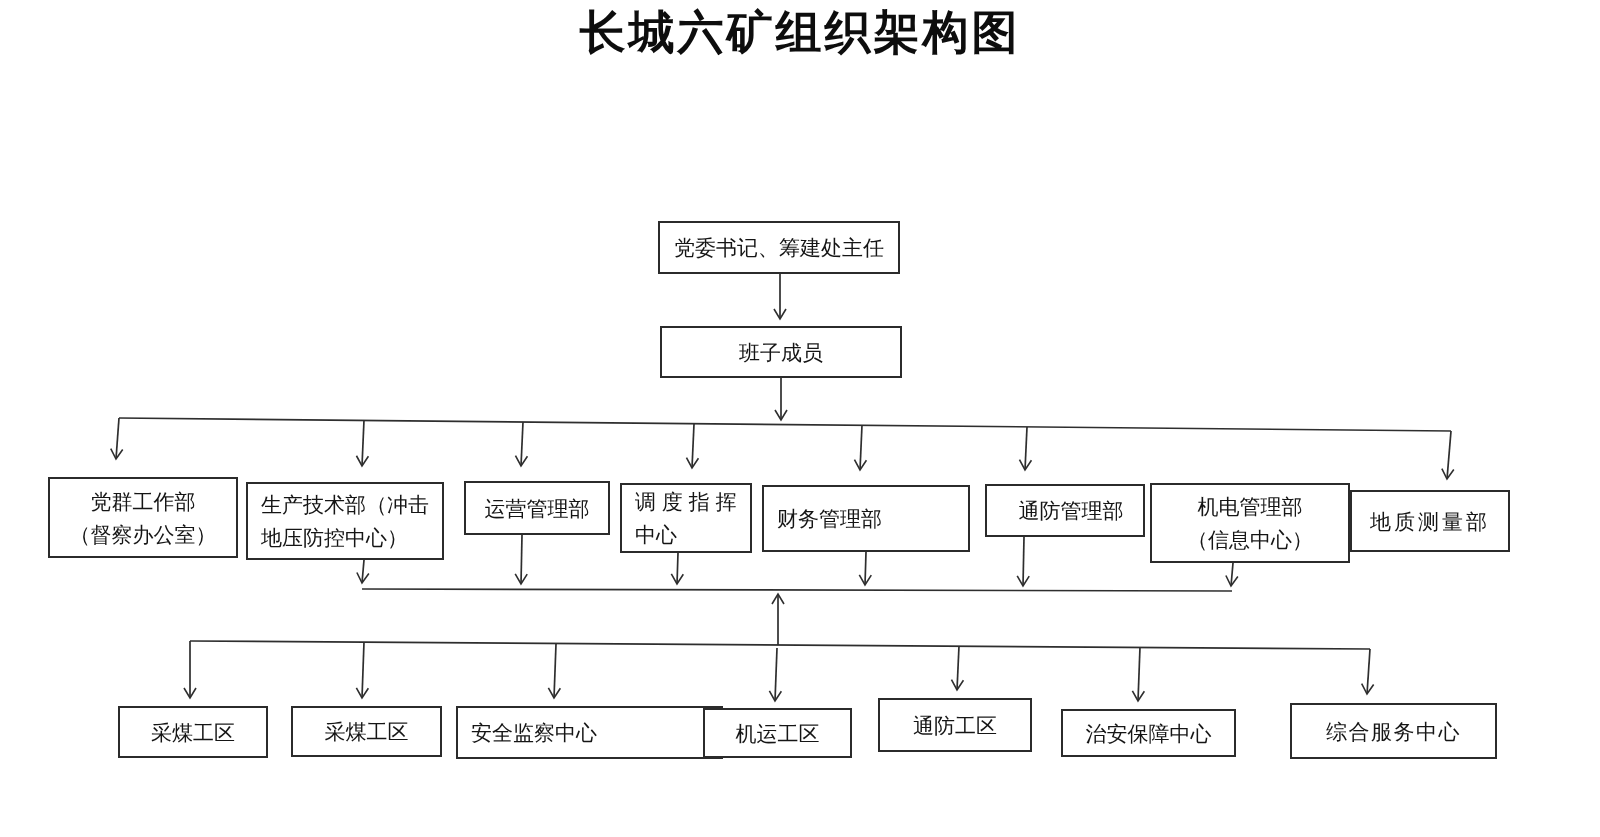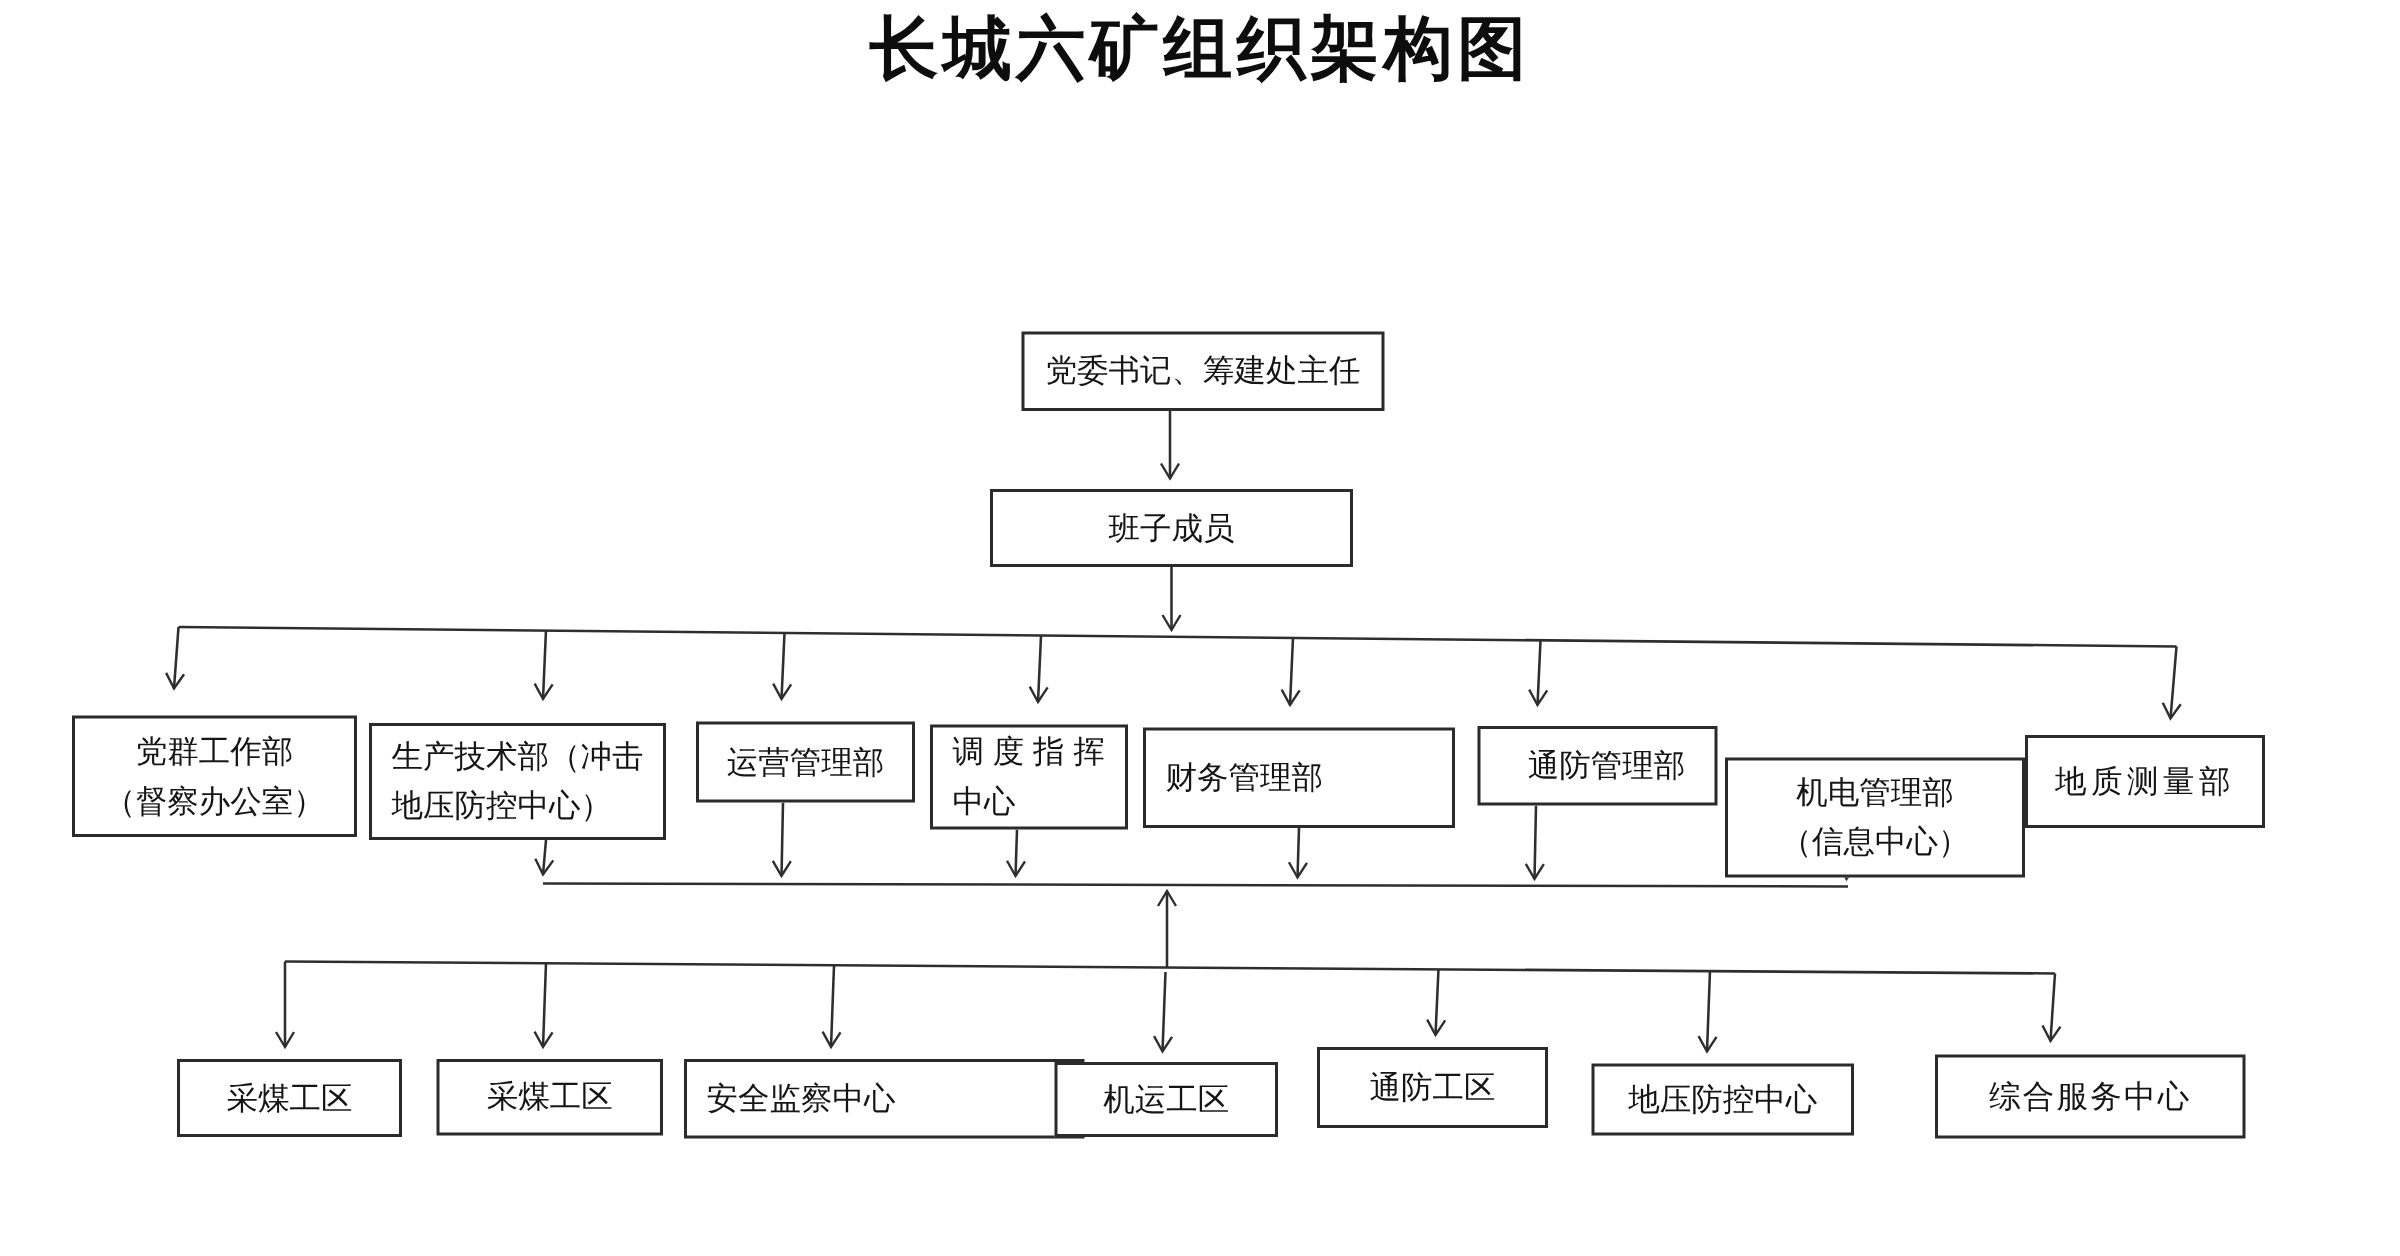--- a/index.html
+++ b/index.html
@@ -35,30 +35,30 @@
     justify-content: center;
     text-align: center;
     font-size: 21px;
     color: #151515;
   }
   .lbl { white-space: pre-line; line-height: 33px; }
   .al  { justify-content: flex-start; text-align: left; padding-left: 13px; padding-right: 4px; }
   .ls  { letter-spacing: 3px; }
   .ls1 { letter-spacing: 1.5px; }
 
-  #n-l1   { left: 658px;  top: 221px; width: 242px; height: 53px; margin-left: 23px; }
+  #n-l1   { left: 658px;  top: 221px; width: 242px; height: 53px; }
   #n-l2   { left: 660px;  top: 326px; width: 242px; height: 52px; text-align: right; }
 
   #n-l3-0 { left: 48px;   top: 477px; width: 190px; height: 81px; }
   #n-l3-1 { left: 246px;  top: 482px; width: 198px; height: 78px; }
   #n-l3-2 { left: 464px;  top: 481px; width: 146px; height: 54px; }
   #n-l3-3 { left: 620px;  top: 483px; width: 132px; height: 70px; }
   #n-l3-4 { left: 762px;  top: 485px; width: 208px; height: 67px; }
   #n-l3-5 { left: 985px;  top: 484px; width: 160px; height: 53px; padding-left: 12px; }
-  #n-l3-6 { left: 1150px; top: 483px; width: 200px; height: 80px; margin-top: 22px; }
+  #n-l3-6 { left: 1150px; top: 483px; width: 200px; height: 80px; }
   #n-l3-7 { left: 1350px; top: 490px; width: 160px; height: 62px; }
 
   #n-l4-0 { left: 118px;  top: 706px; width: 150px; height: 52px; }
   #n-l4-1 { left: 291px;  top: 706px; width: 151px; height: 51px; }
   #n-l4-2 { left: 456px;  top: 706px; width: 267px; height: 53px; }
   #n-l4-3 { left: 703px;  top: 708px; width: 149px; height: 50px; }
   #n-l4-4 { left: 878px;  top: 698px; width: 154px; height: 54px; }
   #n-l4-5 { left: 1061px; top: 709px; width: 175px; height: 48px; }
   #n-l4-6 { left: 1290px; top: 703px; width: 207px; height: 56px; }
 </style>
@@ -158,19 +158,19 @@
   <div class="node al" id="n-l4-2">
     <span class="lbl">安全监察中心</span>
   </div>
   <div class="node" id="n-l4-3">
     <span class="lbl">机运工区</span>
   </div>
   <div class="node" id="n-l4-4">
     <span class="lbl">通防工区</span>
   </div>
   <div class="node" id="n-l4-5">
-    <span class="lbl">地压防控中心</span>
+    <span class="lbl">治安保障中心</span>
   </div>
   <div class="node ls1" id="n-l4-6">
     <span class="lbl">综合服务中心</span>
   </div>
 
 </div>
 
 </body></html>

